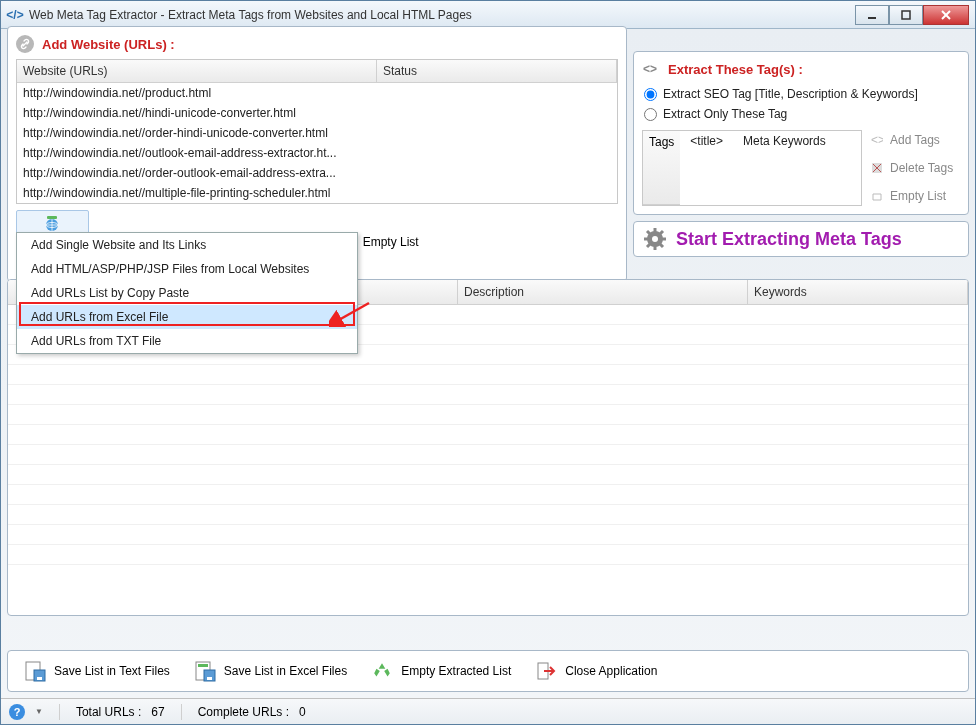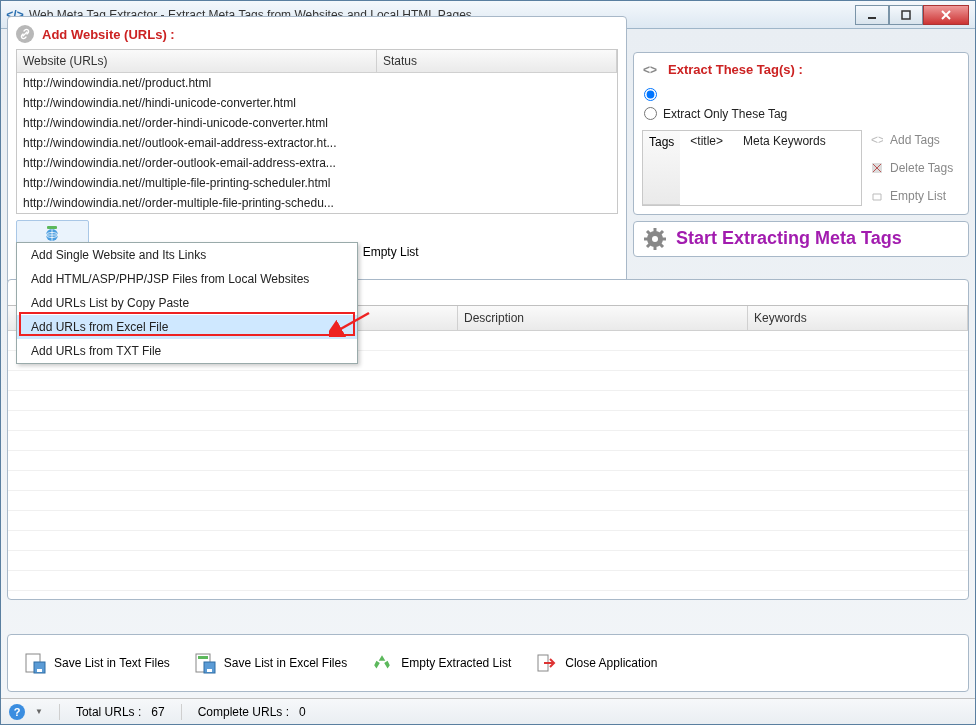--- a/index.html
+++ b/index.html
@@ -54,34 +54,34 @@
 .tag-row { padding:3px 10px; color:#222; }
 .tags-btns { display:flex; flex-direction:column; gap:8px; width:92px; }
 .tags-btns .tbtn2 { display:flex; align-items:center; gap:6px; color:#888; padding:3px 2px; cursor:default; }
 .tags-btns .sico { width:14px; height:14px; display:inline-flex; align-items:center; justify-content:center; }
 
 .start-bar { background:#fff; border:1px solid #a8b8c8; border-radius:4px; padding:6px 10px; display:flex; align-items:center; gap:10px; }
 .gear { width:22px; height:22px; }
 .start-text { color:#a21caf; font-weight:700; font-size:18px; }
 
 
-.results-panel { background:#fff; border:1px solid #a8b8c8; border-radius:4px; flex:1; display:flex; flex-direction:column; overflow:hidden; }
+.results-panel { background:#fff; border:1px solid #a8b8c8; border-radius:4px; flex:1; display:flex; flex-direction:row; overflow:hidden; }
 .res-tabbar { height:26px; border-bottom:1px solid #c0c0c0; }
 .res-grid { flex:1; overflow:auto; position:relative; }
 .res-head { display:flex; background:linear-gradient(#fafafa,#eaeaea); border-bottom:1px solid #d0d0d0; }
 .res-head .rh { padding:5px 6px; border-right:1px solid #d0d0d0; color:#333; }
 .rh.r1 { width:170px; }
 .rh.r2 { width:280px; }
 .rh.r3 { width:250px; flex:1; }
 .rh.r4 { width:220px; }
 .res-body { }
 .res-row { display:flex; border-bottom:1px solid #f0f0f0; height:20px; }
 
 
-.action-bar { background:#fff; border:1px solid #a8b8c8; border-radius:4px; padding:14px 8px; display:flex; gap:8px; align-items:flex-start;margin-top:28px; }
+.action-bar { background:#fff; border:1px solid #a8b8c8; border-radius:4px; padding:6px 8px; display:flex; gap:8px; align-items:flex-start;margin-top:28px; }
 .abtn { display:flex; align-items:center; gap:8px; padding:3px 8px; cursor:pointer; }
 .abtn .aicon { width:22px; height:22px; display:inline-flex; align-items:center; justify-content:center; }
 
 .status-bar { height:26px; border-top:1px solid #c0c0c0; display:flex; align-items:center; padding:0 8px; gap:10px; background:linear-gradient(#f6f8fa,#eaeef2); }
 .status-sep { width:1px; height:16px; background:#cfcfcf; margin:0 6px; }
 .help-icon { width:16px; height:16px; border-radius:50%; background:#3a8de0; color:#fff; display:flex; align-items:center; justify-content:center; font-weight:bold; font-size:11px; }
 
 
 .grid-body::-webkit-scrollbar, .res-grid::-webkit-scrollbar { width:16px; }
 .grid-body::-webkit-scrollbar-thumb, .res-grid::-webkit-scrollbar-thumb { background:#c2c9d0; border:1px solid #aab2ba; }
@@ -133,21 +133,20 @@
             <div class="gh-cell c1">Website (URLs)</div>
             <div class="gh-cell c2">Status</div>
           </div>
           <div class="grid-body">
             <div class="grid-row">http://windowindia.net//product.html</div>
             <div class="grid-row">http://windowindia.net//hindi-unicode-converter.html</div>
             <div class="grid-row">http://windowindia.net//order-hindi-unicode-converter.html</div>
             <div class="grid-row">http://windowindia.net//outlook-email-address-extractor.ht...</div>
             <div class="grid-row">http://windowindia.net//order-outlook-email-address-extra...</div>
             <div class="grid-row">http://windowindia.net//multiple-file-printing-scheduler.html</div>
-            <div class="grid-row">http://windowindia.net//order-multiple-file-printing-schedu...</div>
           </div>
         </div>
 
         <div class="toolbar">
           <div class="tbtn" style="border-color:#a9c7e6;background:#eaf3fc;flex-direction:column;">
             <span class="ticon">
               <svg width="18" height="18" viewBox="0 0 18 18">
                   <circle cx="9" cy="10" r="6" fill="#4a9de0"></circle>
                   <ellipse cx="9" cy="10" rx="6" ry="2.5" fill="none" stroke="#fff" stroke-width="0.8"></ellipse>
                   <path d="M9 4v12M3 10h12" stroke="#fff" stroke-width="0.8"></path>
@@ -213,20 +212,21 @@
           <div class="panel-header">
             <span class="ph-icon" style="background:transparent;">
               <svg width="16" height="16" viewBox="0 0 16 16">
                   <text x="0" y="12" font-size="12" fill="#888" font-weight="bold">&lt;&gt;</text>
                 </svg>
             </span>
             <span class="ph-title">Extract These Tag(s) :</span>
           </div>
           <label class="radio-row">
             <input type="radio" name="extmode" checked="" style="">
+            <span>Extract SEO Tag [Title, Description &amp; Keywords]</span>
           </label>
           <label class="radio-row">
             <input type="radio" name="extmode" style="">
             <span>Extract Only These Tag</span>
           </label>
           <div class="tags-area">
             <div class="tags-box">
               <div class="tags-head">Tags</div>
               <div class="tag-row">&lt;title&gt;</div>
               <div class="tag-row">Meta Keywords</div>

